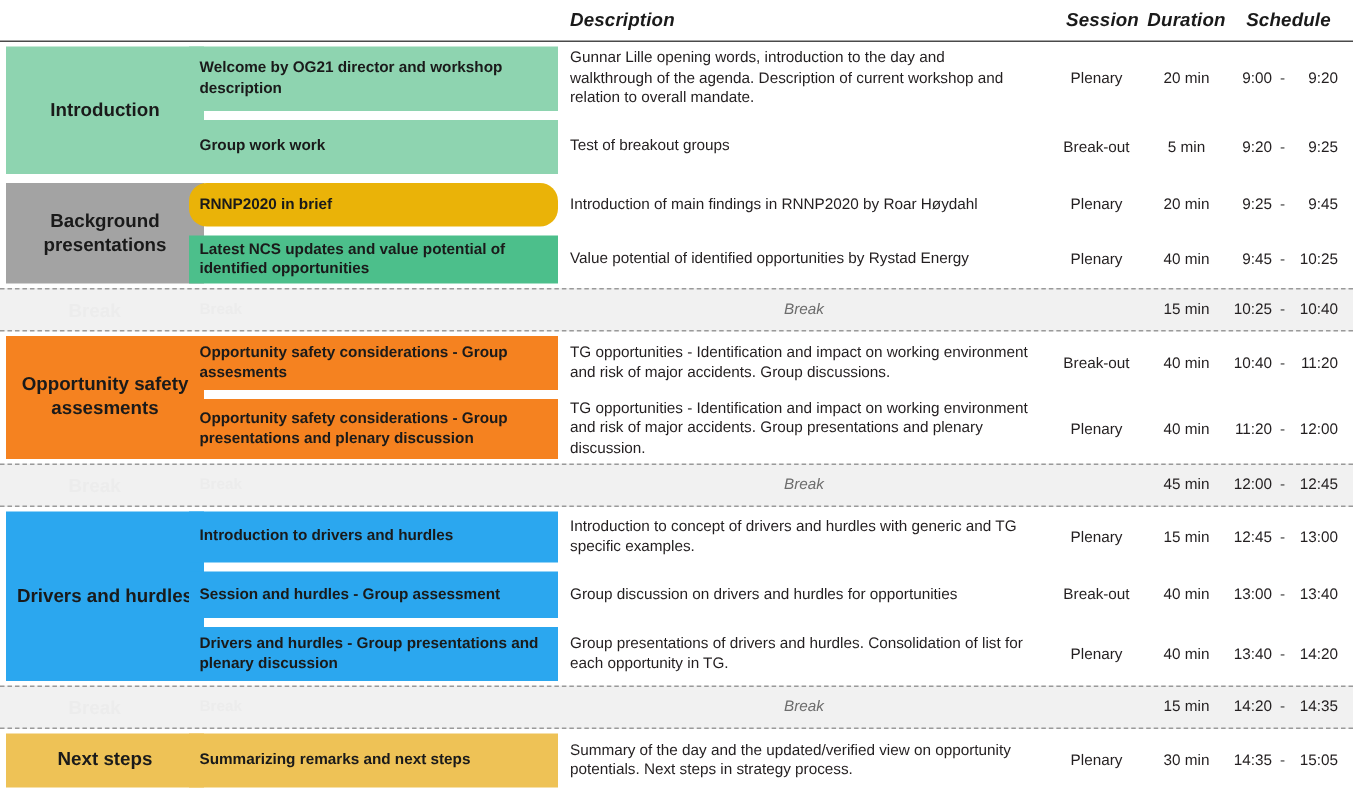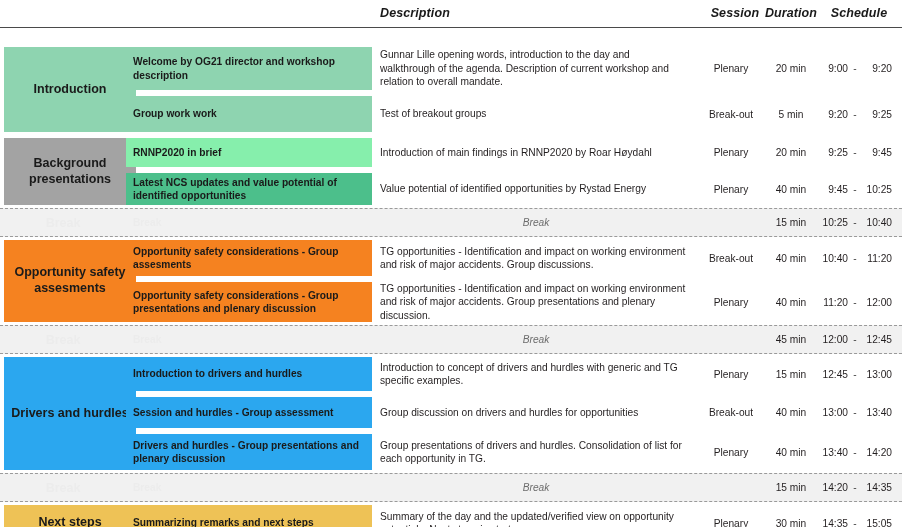--- a/index.html
+++ b/index.html
@@ -179,21 +179,21 @@
     <div class="h h-desc">Description</div>
     <div class="h h-session">Session</div>
     <div class="h h-duration">Duration</div>
     <div class="h h-schedule">Schedule</div>
   </div>
 
   <div id="body">
       <div class="grp" style="height: 91px;">
         <div class="cat" style="background: rgb(142, 212, 176);">Introduction</div>
         <div class="rows">
-          <div class="row" style="height: 49px; margin-top: 16px;">
+          <div class="row" style="height: 49px;">
             <div class="title" style="background: rgb(142, 212, 176);">Welcome by OG21 director and workshop description</div>
             <div class="desc">Gunnar Lille opening words, introduction to the day and walkthrough of the agenda. Description of current workshop and relation to overall mandate.</div>
             <div class="cell c-session">Plenary</div>
             <div class="cell c-duration">20 min</div>
             <div class="cell c-sched">
               <span class="sched-in">
                 <span class="t1">9:00</span>
                 <span class="dash">-</span>
                 <span class="t2">9:20</span>
               </span>
@@ -211,21 +211,21 @@
                 <span class="t2">9:25</span>
               </span>
             </div>
           </div>
         </div>
       </div>
       <div class="grp" style="height: 73px;">
         <div class="cat" style="background: #a3a3a3;">Background presentations</div>
         <div class="rows">
           <div class="row" style="height: 35px;">
-            <div class="title" style="background: #86efac;">RNNP2020 in brief</div>
+            <div class="title" style="background: #eab308; border-radius: 12px;">RNNP2020 in brief</div>
             <div class="desc">Introduction of main findings in RNNP2020 by Roar Høydahl</div>
             <div class="cell c-session">Plenary</div>
             <div class="cell c-duration">20 min</div>
             <div class="cell c-sched">
               <span class="sched-in">
                 <span class="t1">9:25</span>
                 <span class="dash">-</span>
                 <span class="t2">9:45</span>
               </span>
             </div>

